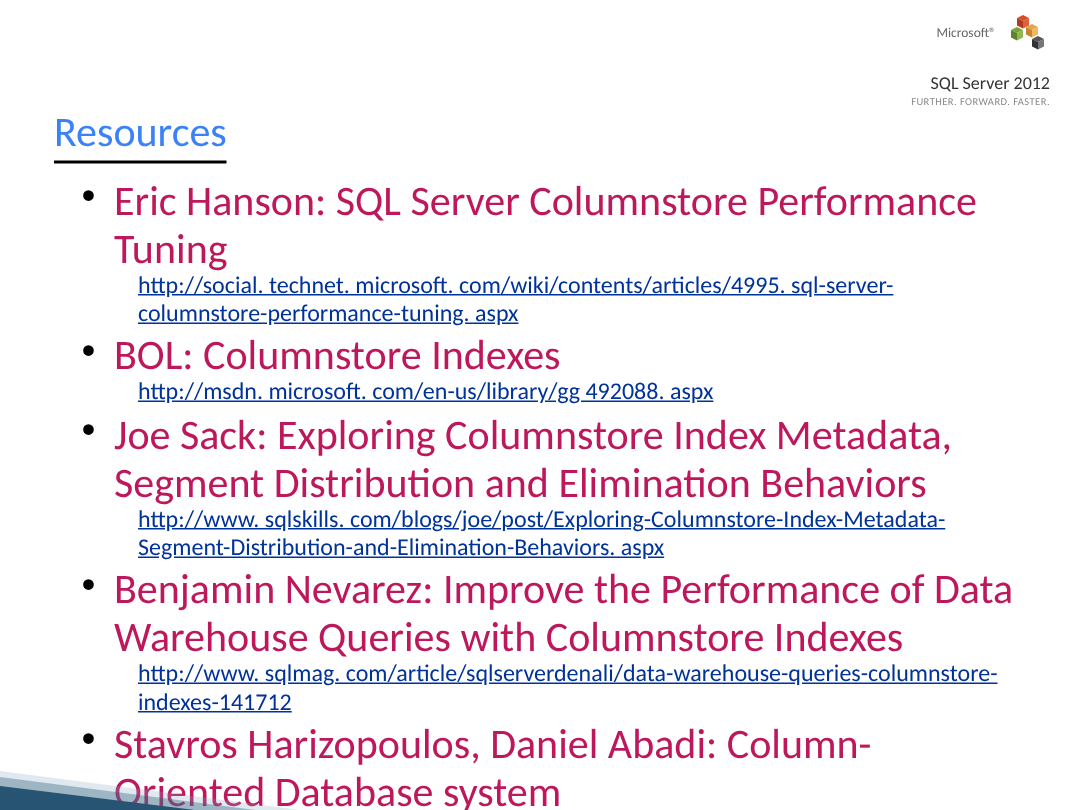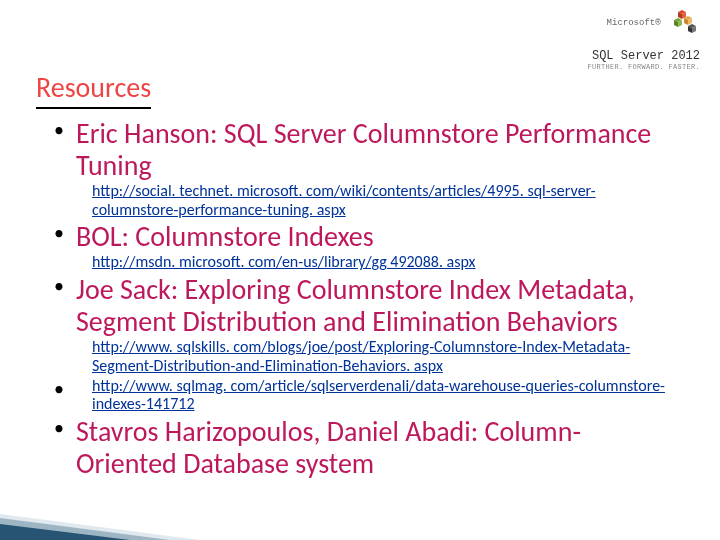--- a/index.html
+++ b/index.html
@@ -11,21 +11,20 @@
     position: relative;
     overflow: hidden;
   }
   .logo-area {
     position: absolute;
     top: 8px;
     right: 20px;
     text-align: right;
     font-size: 9px;
     color: #666;
-    font-family: Liberation Mono, monospace;
   }
   .logo-area .brand {
     font-size: 12px;
     color: #333;
     margin-top: 12px;
   }
   .logo-area .tagline {
     font-size: 7px;
     color: #888;
     letter-spacing: 0.3px;
@@ -36,21 +35,21 @@
     margin-left: 4px;
   }
   .title-wrap {
     position: absolute;
     top: 70px;
     left: 36px;
   }
   .title {
     font-size: 28px;
     font-weight: 400;
-    color: #ef4444;
+    color: #3b82f6;
     border-bottom: 2px solid #000;
     padding-bottom: 2px;
     display: inline-block;
   }
   .content {
     position: absolute;
     top: 118px;
     left: 48px;
     right: 40px;
   }
@@ -132,20 +131,21 @@
     </li>
     <li>
       <div class="item-title">BOL: Columnstore Indexes</div>
       <a class="link">http://msdn. microsoft. com/en-us/library/gg 492088. aspx</a>
     </li>
     <li>
       <div class="item-title">Joe Sack: Exploring Columnstore Index Metadata, Segment Distribution and Elimination Behaviors</div>
       <a class="link">http://www. sqlskills. com/blogs/joe/post/Exploring-Columnstore-Index-Metadata-Segment-Distribution-and-Elimination-Behaviors. aspx</a>
     </li>
     <li>
+      <div class="item-title">Benjamin Nevarez: Improve the Performance of Data Warehouse Queries with Columnstore Indexes</div>
       <a class="link">http://www. sqlmag. com/article/sqlserverdenali/data-warehouse-queries-columnstore-indexes-141712</a>
     </li>
     <li>
       <div class="item-title">Stavros Harizopoulos, Daniel Abadi: Column-Oriented Database system</div>
     </li>
   </ul>
 </div>
 
 <svg class="bottom-accent" viewBox="0 0 200 26" preserveAspectRatio="none">
   <polygon points="0,26 0,10 130,26" fill="#0a3a5a"></polygon>

